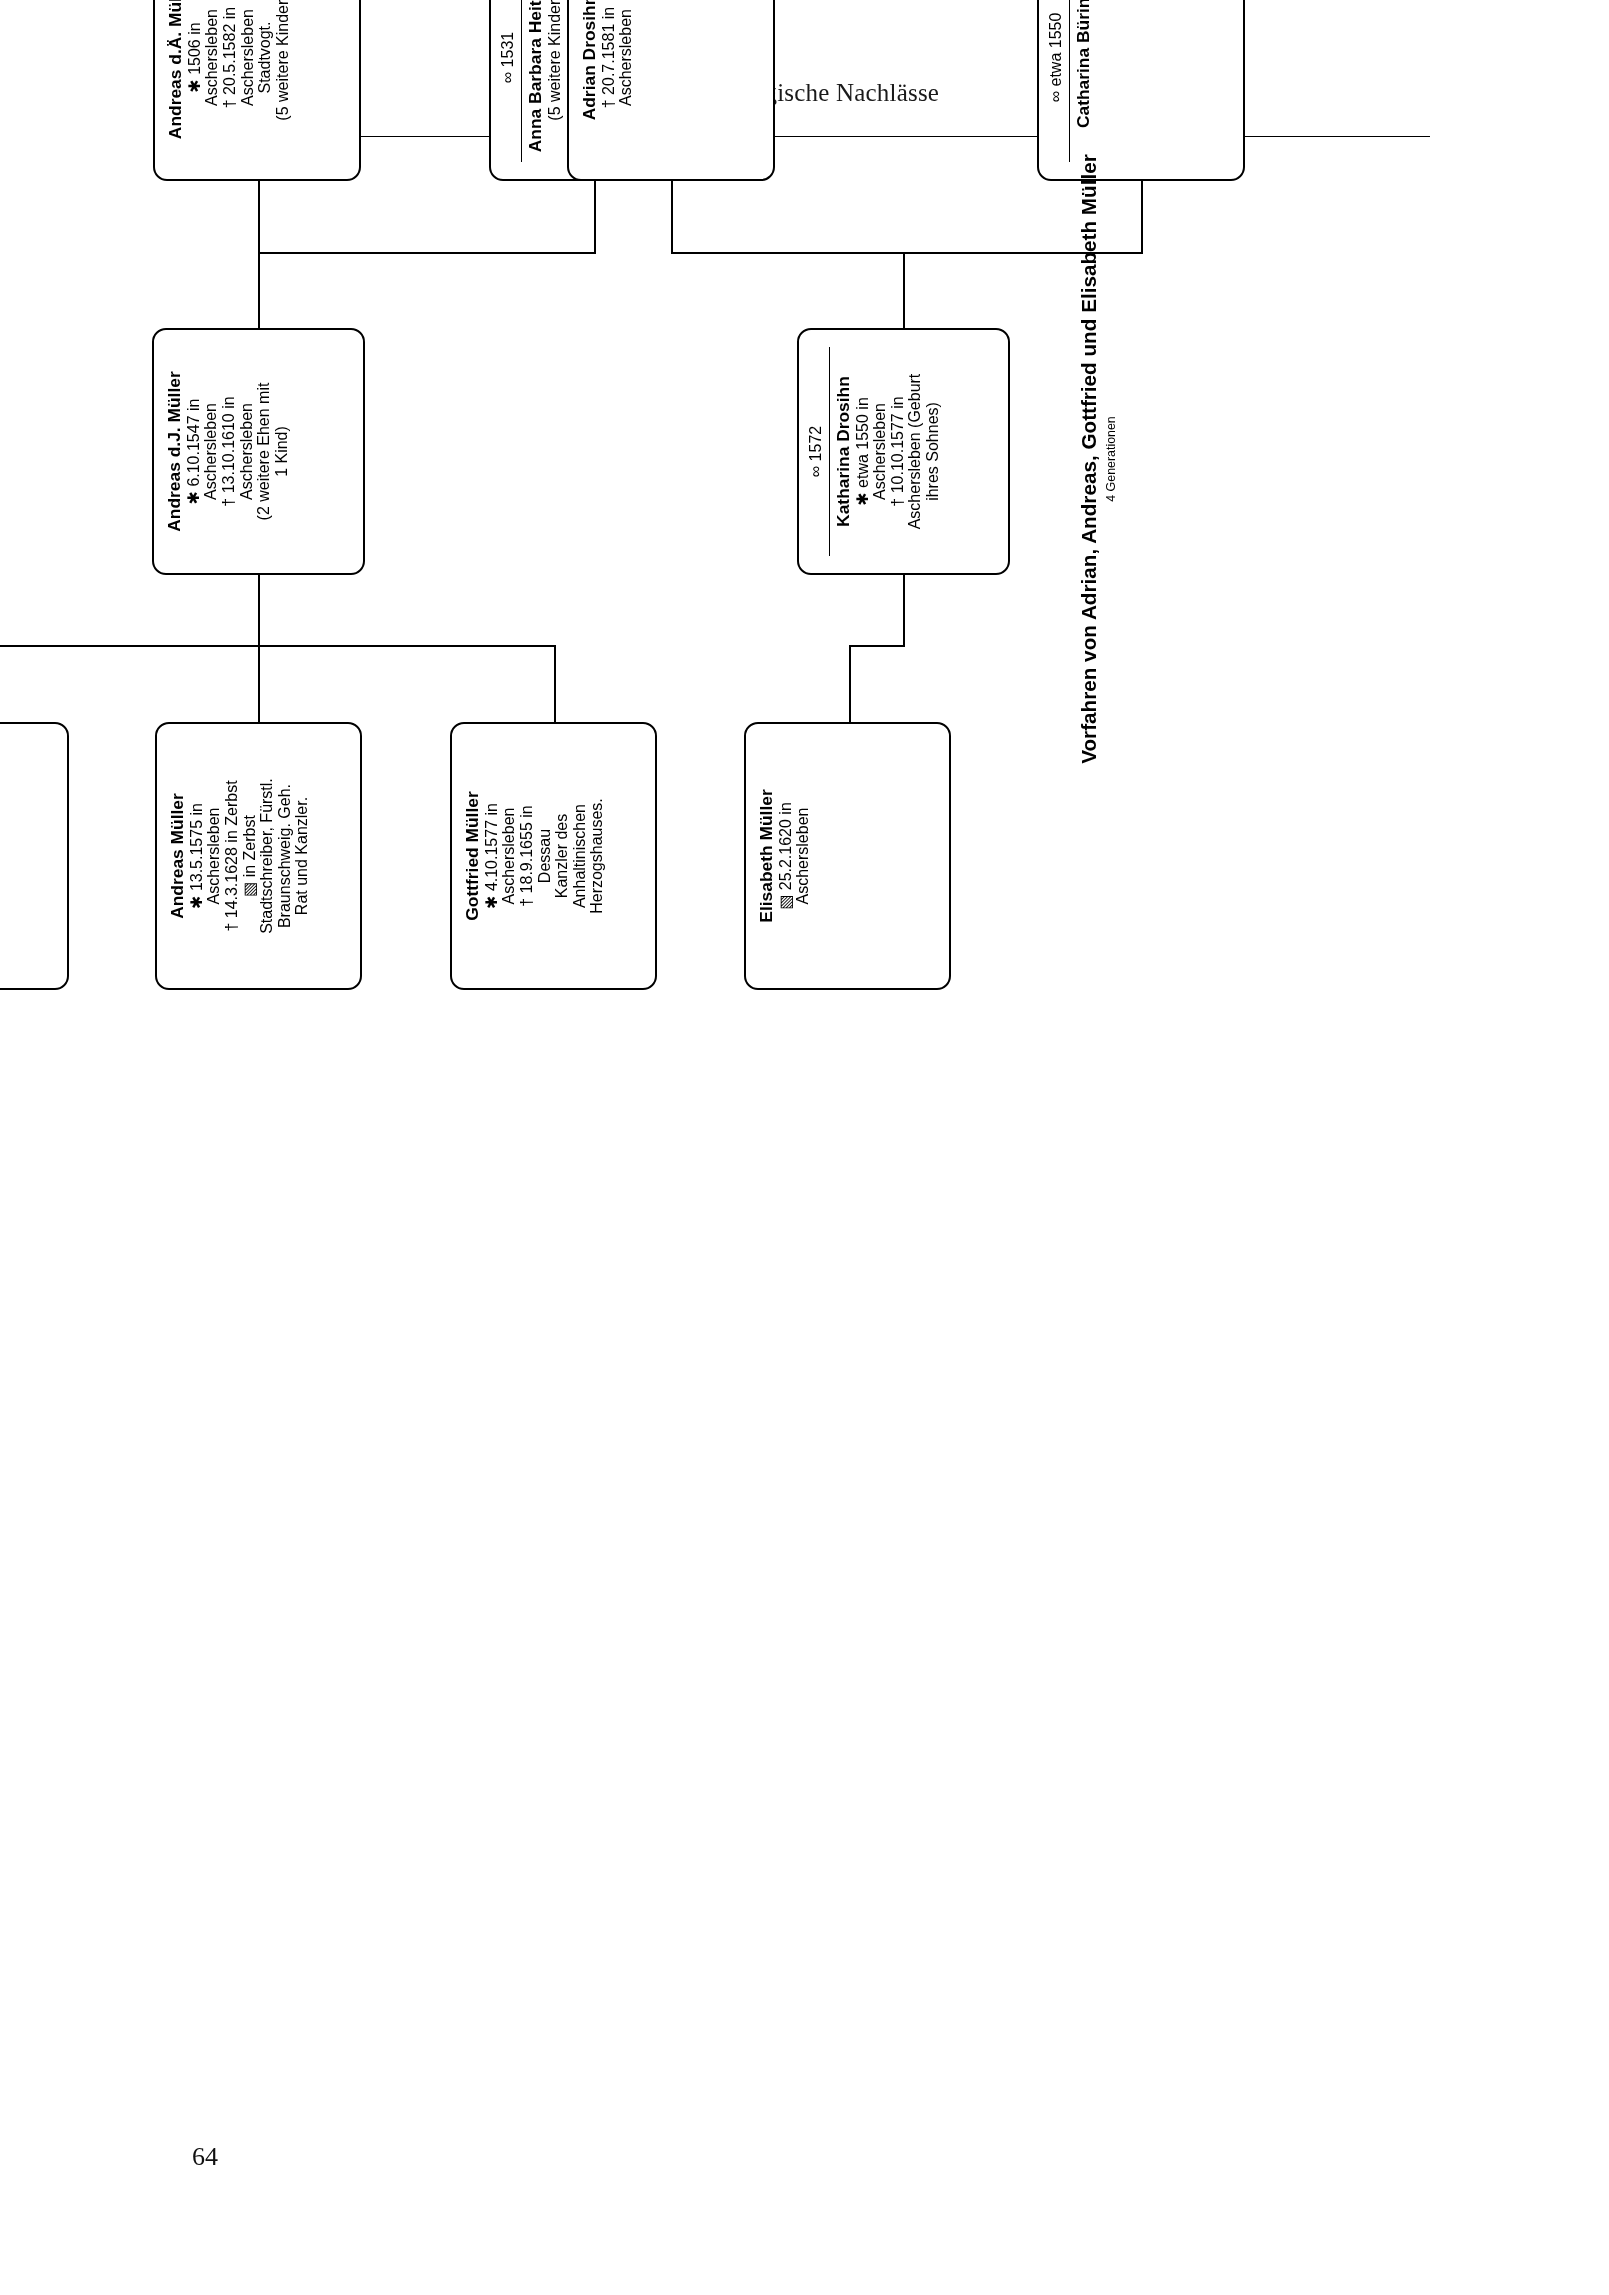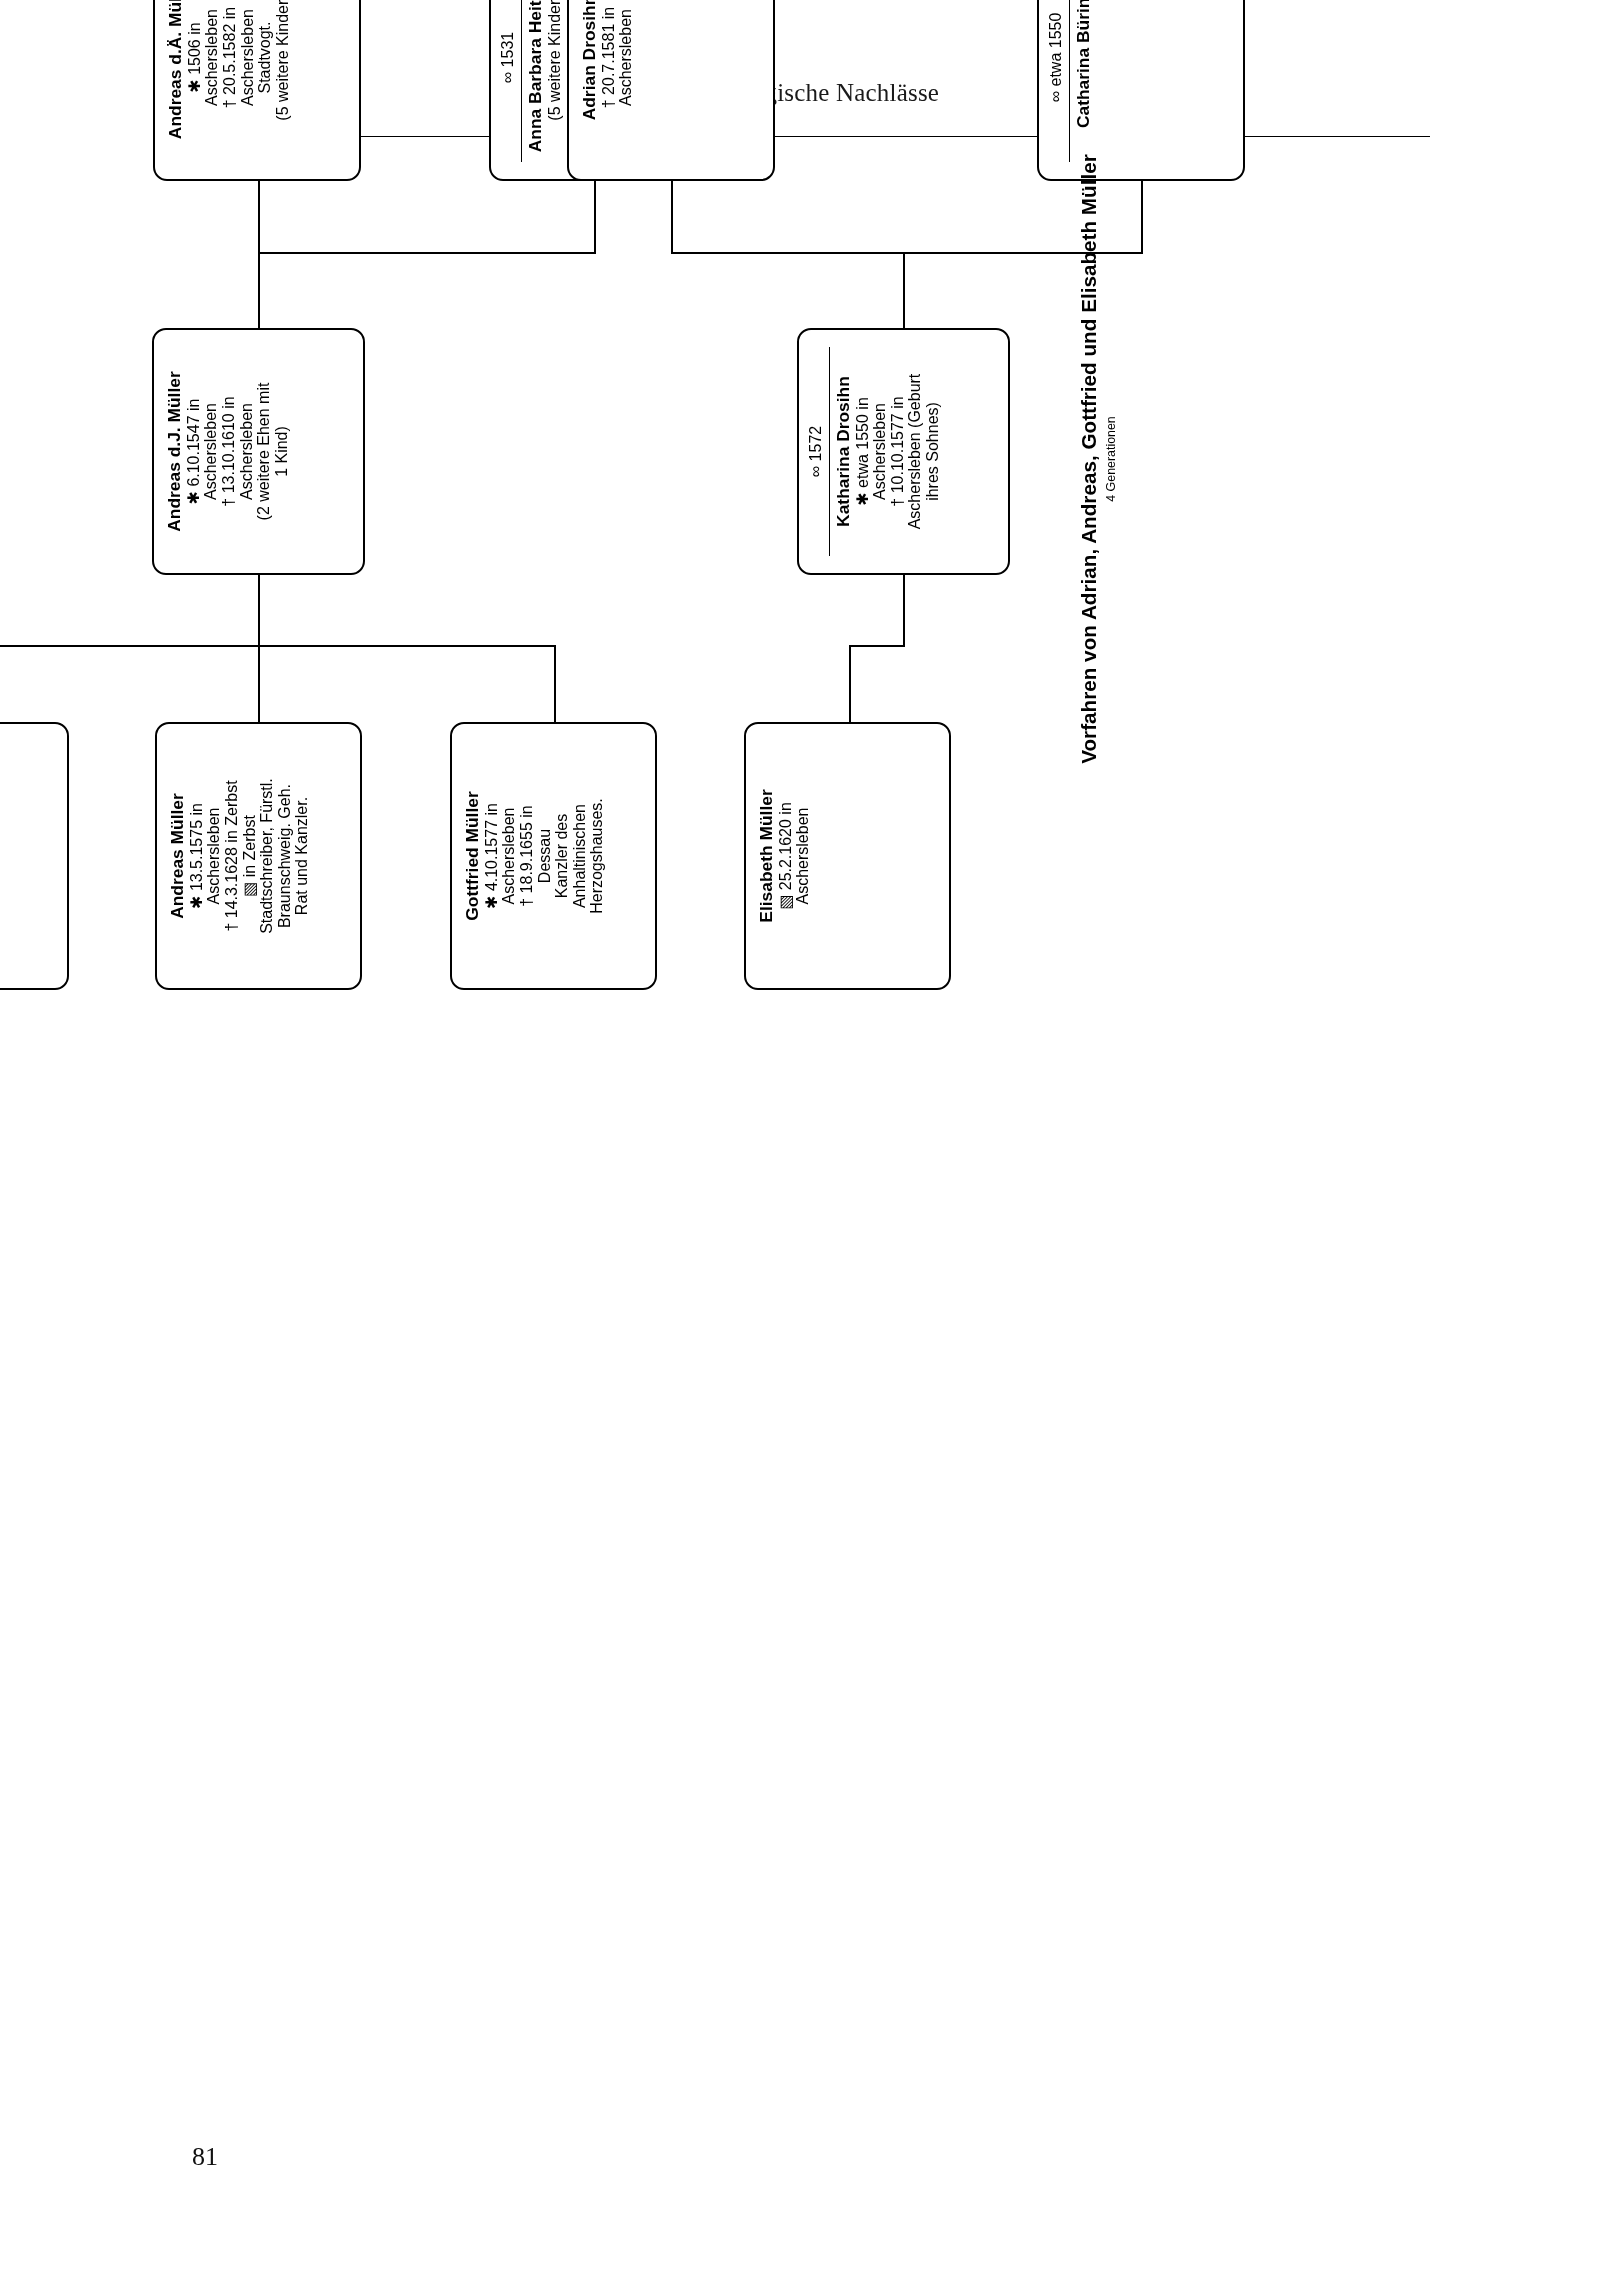--- a/index.html
+++ b/index.html
@@ -86,21 +86,21 @@
     font-weight:normal;
     font-size:12.4px;
     margin-top:3.3px;
   }
 </style>
 </head>
 <body>
 
 <div class="page-header">Genealogische Nachlässe</div>
 <div class="header-rule"></div>
-<div class="page-number">81</div>
+<div class="page-number">64</div>
 
 <div id="chart-canvas">
 
   <div class="ln-h" style="left:366px;top:447px;width:73px;"></div>
   <div class="ln-v" style="left:366px;top:154px;height:294px;"></div>
 
   <div class="ln-v" style="left:366px;top:447px;height:298px;"></div>
   <div class="ln-h" style="left:291px;top:447px;width:76px;"></div>
   <div class="ln-h" style="left:291px;top:743px;width:76px;"></div>
 

